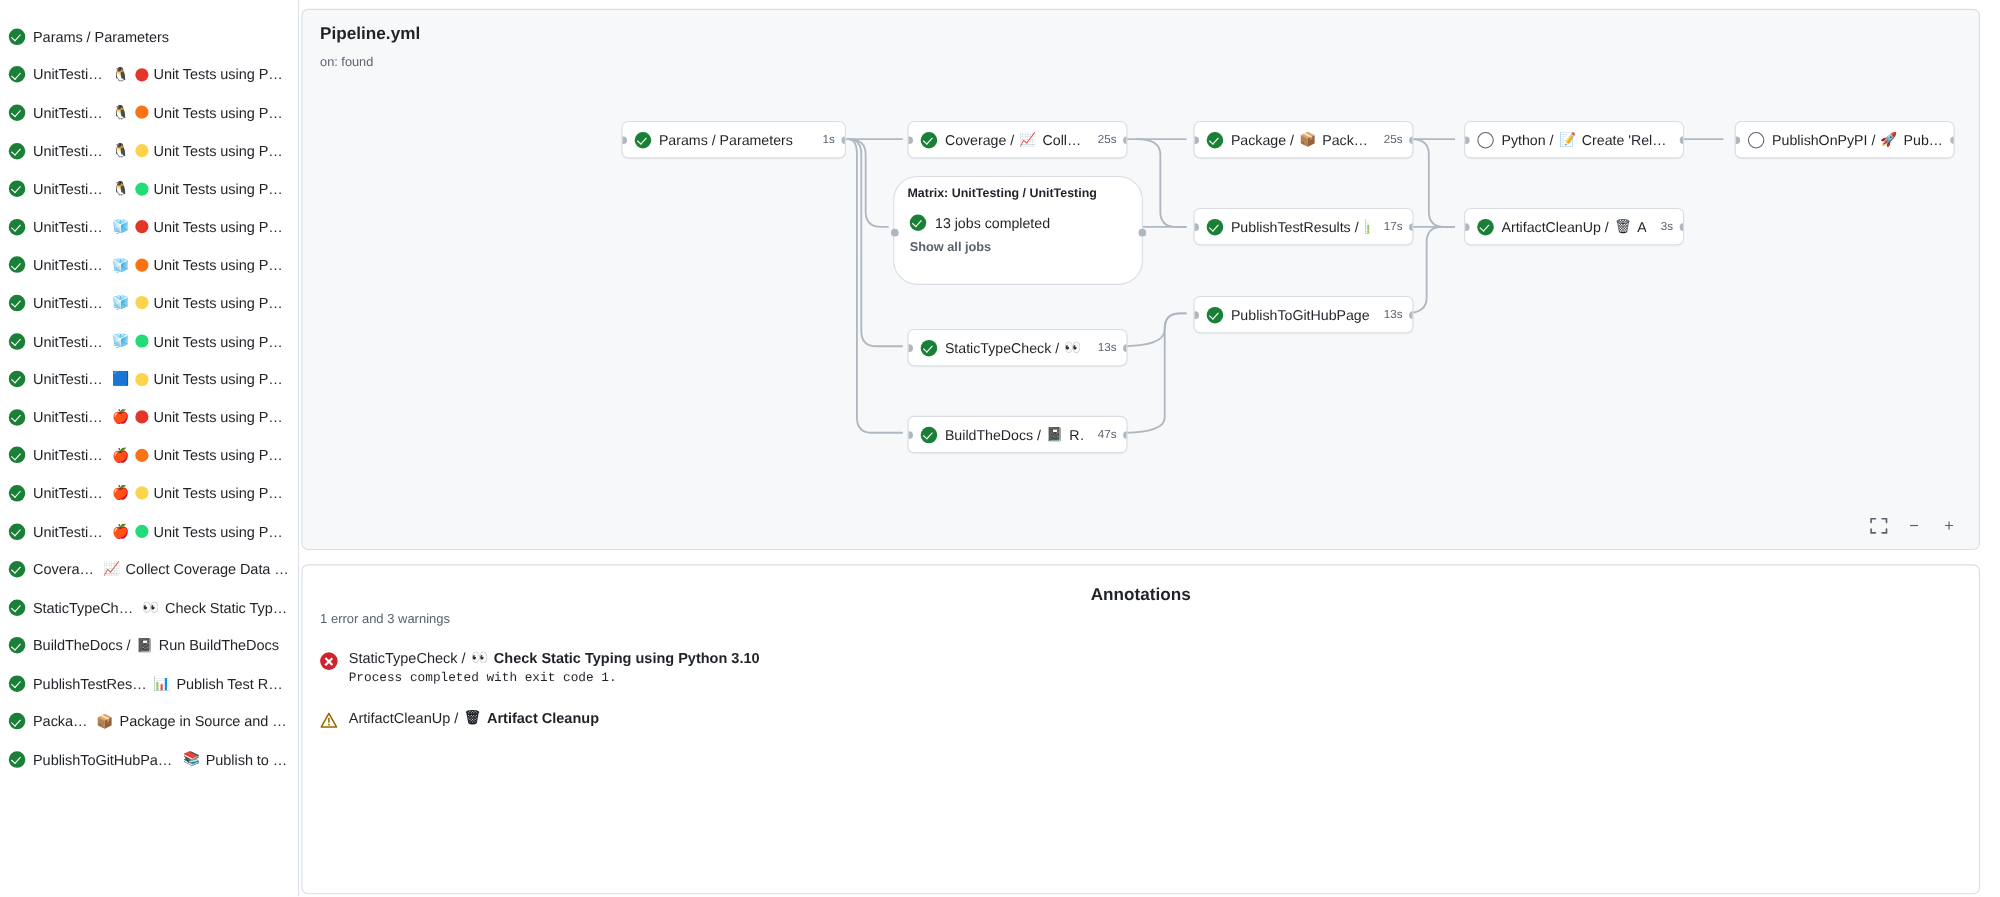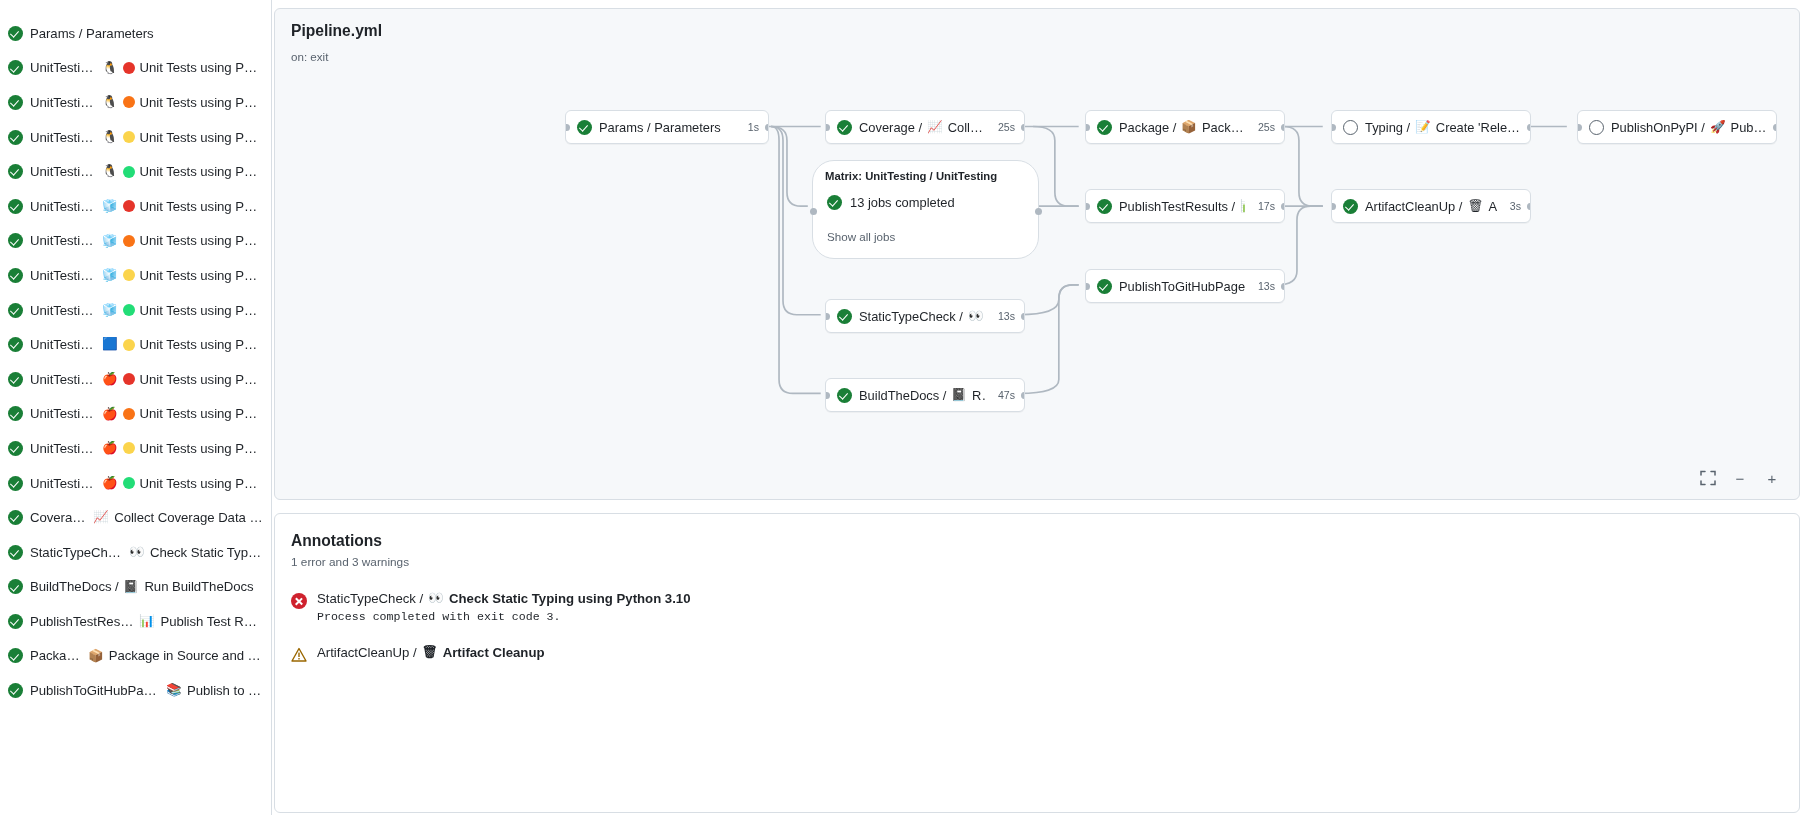--- a/index.html
+++ b/index.html
@@ -143,23 +143,24 @@
     position:absolute; left:12px; top:9px;
     font-size:11.3px; font-weight:600; color:#1f2328;
     white-space:nowrap;
   }
   .matrix-body { position:absolute; left:14px; top:34px; }
   .matrix-jobs {
     display:flex; align-items:center; gap:8px;
     font-size:12.9px; color:#1f2328;
   }
   .matrix-link {
-    margin-top:20px;
+    margin-top:8px;
     font-size:11.6px; color:#59636e;
     cursor:pointer;
+    font-weight:bold;
   }
 
   
   .zoom-ctrls {
     position:absolute; right: 16px; bottom: 10px;
     display:flex; align-items:center; gap:10px;
   }
   .z-btn {
     width: 22px; height:22px;
     display:flex; align-items:center; justify-content:center;
@@ -172,21 +173,21 @@
   
   .ann-card {
     margin: 13px 10px 0 2px;
     background:#ffffff;
     border: 1px solid #d8dee4;
     border-radius: 6px;
     padding: 18px 16px 12px 16px;
     height: 300px;
     overflow:hidden;
   }
-  .ann-title { font-size:15.6px; font-weight:600; color:#1f2328; }
+  .ann-title { font-size:15.6px; font-weight:600; color:#1f2328;text-align:center; }
   .ann-sub { font-size:11.8px; color:#59636e; margin-top:5px; }
   .ann-item { display:flex; gap:10px; margin-top:22px; }
   .ann-icon { width:16px; height:16px; min-width:16px; margin-top:2px; position:relative; }
   .ann-main { font-size:13.2px; color:#1f2328; font-weight:600; display:flex; align-items:center; gap:5px; flex-wrap:wrap;}
   .ann-main .plain { font-weight:400; }
   .ann-detail {
     font-size:11.6px; color:#1f2328;
     font-family:"Liberation Mono", monospace;
     margin-top:4px;
   }
@@ -375,21 +376,21 @@
           <span class="emj">📚</span>
           <span class="job-text">Publish to G...</span>
         </span>
       </div>
     </div>
 
   <div class="main">
 
     <div class="graph-card">
       <div class="wf-title">Pipeline.yml</div>
-      <div class="wf-sub">on: exit</div>
+      <div class="wf-sub">on: found</div>
 
       <div class="canvas">
         <svg class="edges" viewBox="0 0 1536 492" preserveAspectRatio="none">
           <g fill="none" stroke="#afb8c1" stroke-width="1.7">
 
             <path d="M494,118 L520,118 Q528,118 528,118 L550,118"></path>
 
             <path d="M500,118 Q516,118 516,132 L516,184 Q516,198 530,198 L537,198"></path>
 
             <path d="M500,118 Q512,118 512,132 L512,293 Q512,307 526,307 L550,307"></path>
@@ -446,21 +447,21 @@
                 <span class="emj">📦</span>
                 <span class="job-text">Package in So...</span>
               </span>
               <span class="ndur">25s</span>
               <span class="port l"></span>
               <span class="port r"></span>
             </div>
             <div class="node" style="left: 1056px; top: 101px; width: 200px;">
               <span class="ico-circle"></span>
               <span class="ntext">
-                <span>Typing / </span>
+                <span>Python / </span>
                 <span class="emj">📝</span>
                 <span class="job-text">Create 'Release P...</span>
               </span>
               <span class="port l"></span>
               <span class="port r"></span>
             </div>
             <div class="node" style="left: 1302px; top: 101px; width: 200px;">
               <span class="ico-circle"></span>
               <span class="ntext">
                 <span>PublishOnPyPI / </span>
@@ -563,21 +564,21 @@
           <div class="ann-item">
             <div class="ann-icon">
               <span class="ico-err"></span>
             </div>
             <div>
               <div class="ann-main">
                 <span class="plain">StaticTypeCheck / </span>
                 <span class="emj">👀</span>
                 <span>Check Static Typing using Python 3.10</span>
               </div>
-              <div class="ann-detail">Process completed with exit code 3.</div>
+              <div class="ann-detail">Process completed with exit code 1.</div>
             </div>
           </div>
           <div class="ann-item">
             <div class="ann-icon">
               <svg class="ico-warn" viewBox="0 0 16 16">
                 <path d="M8 1.5 L15 14 H1 Z" fill="none" stroke="#9a6700" stroke-width="1.4" stroke-linejoin="round"></path>
                 <rect x="7.3" y="5.6" width="1.4" height="4.4" fill="#9a6700"></rect>
                 <rect x="7.3" y="11" width="1.4" height="1.5" fill="#9a6700"></rect>
               </svg>
             </div>

